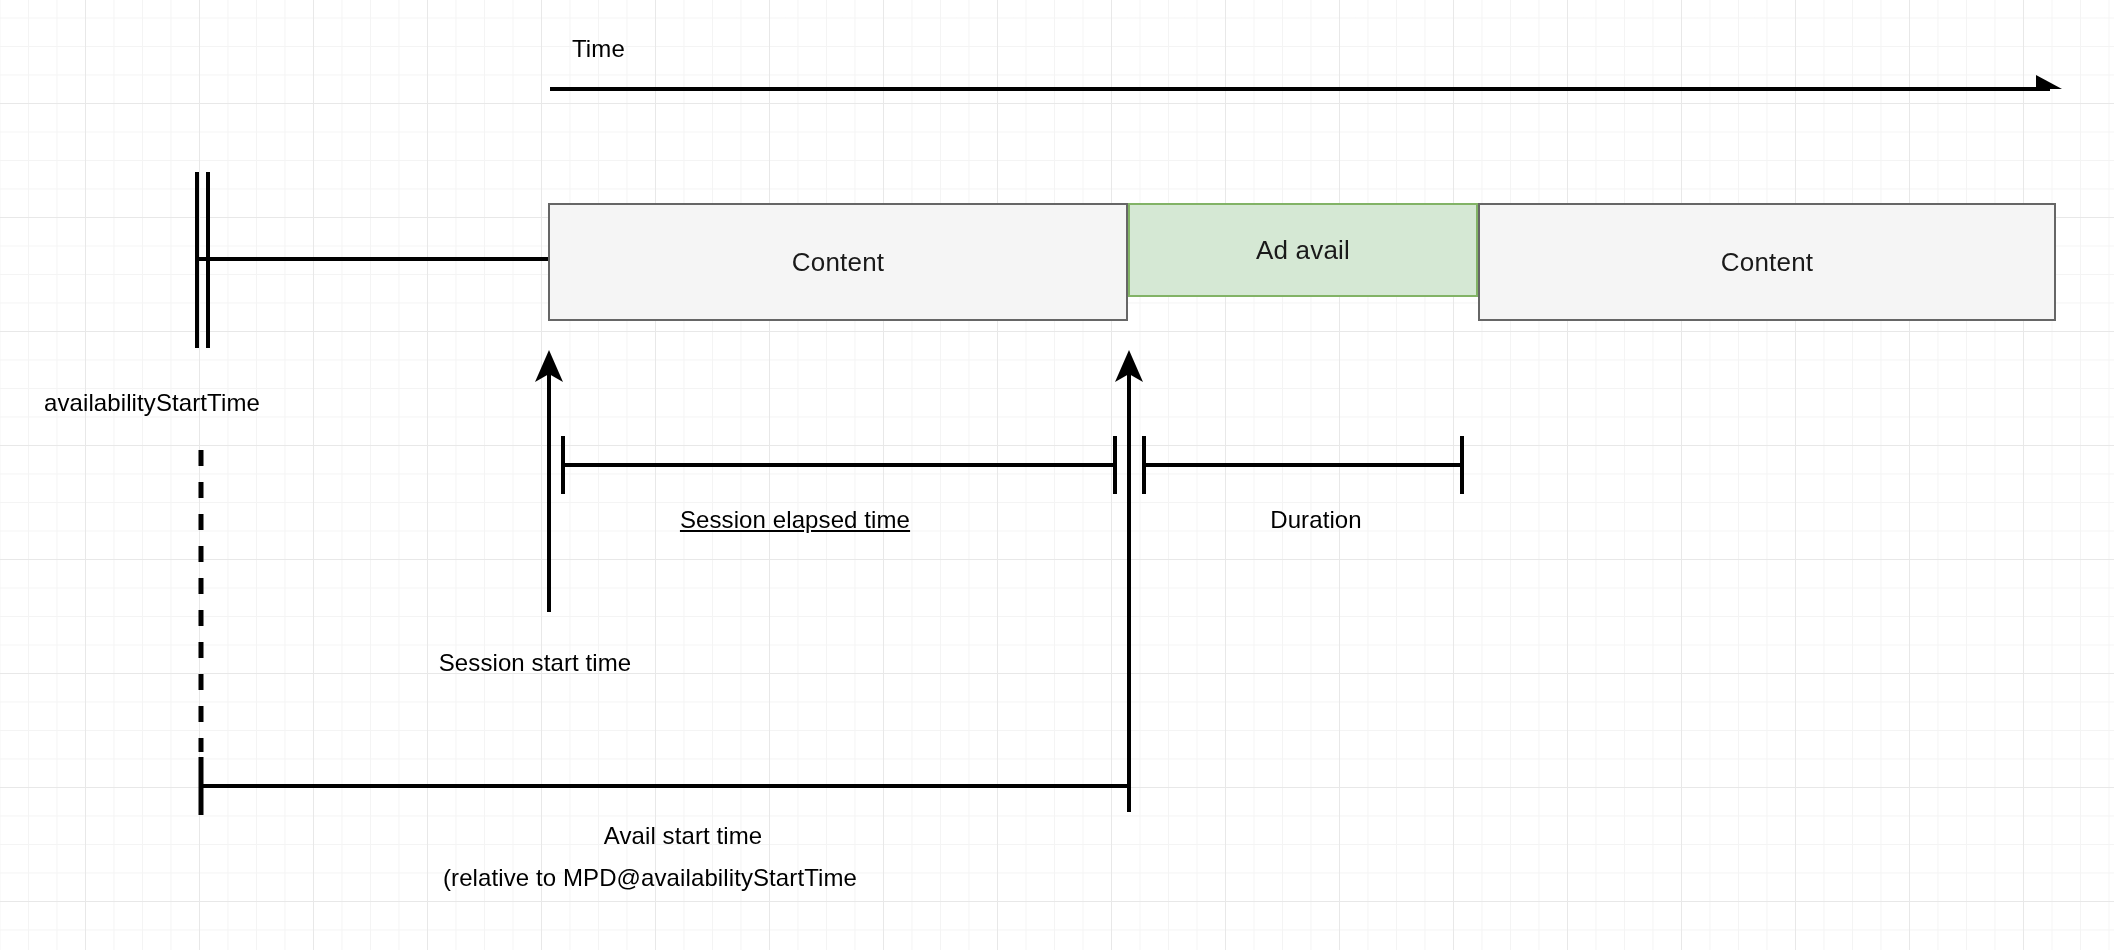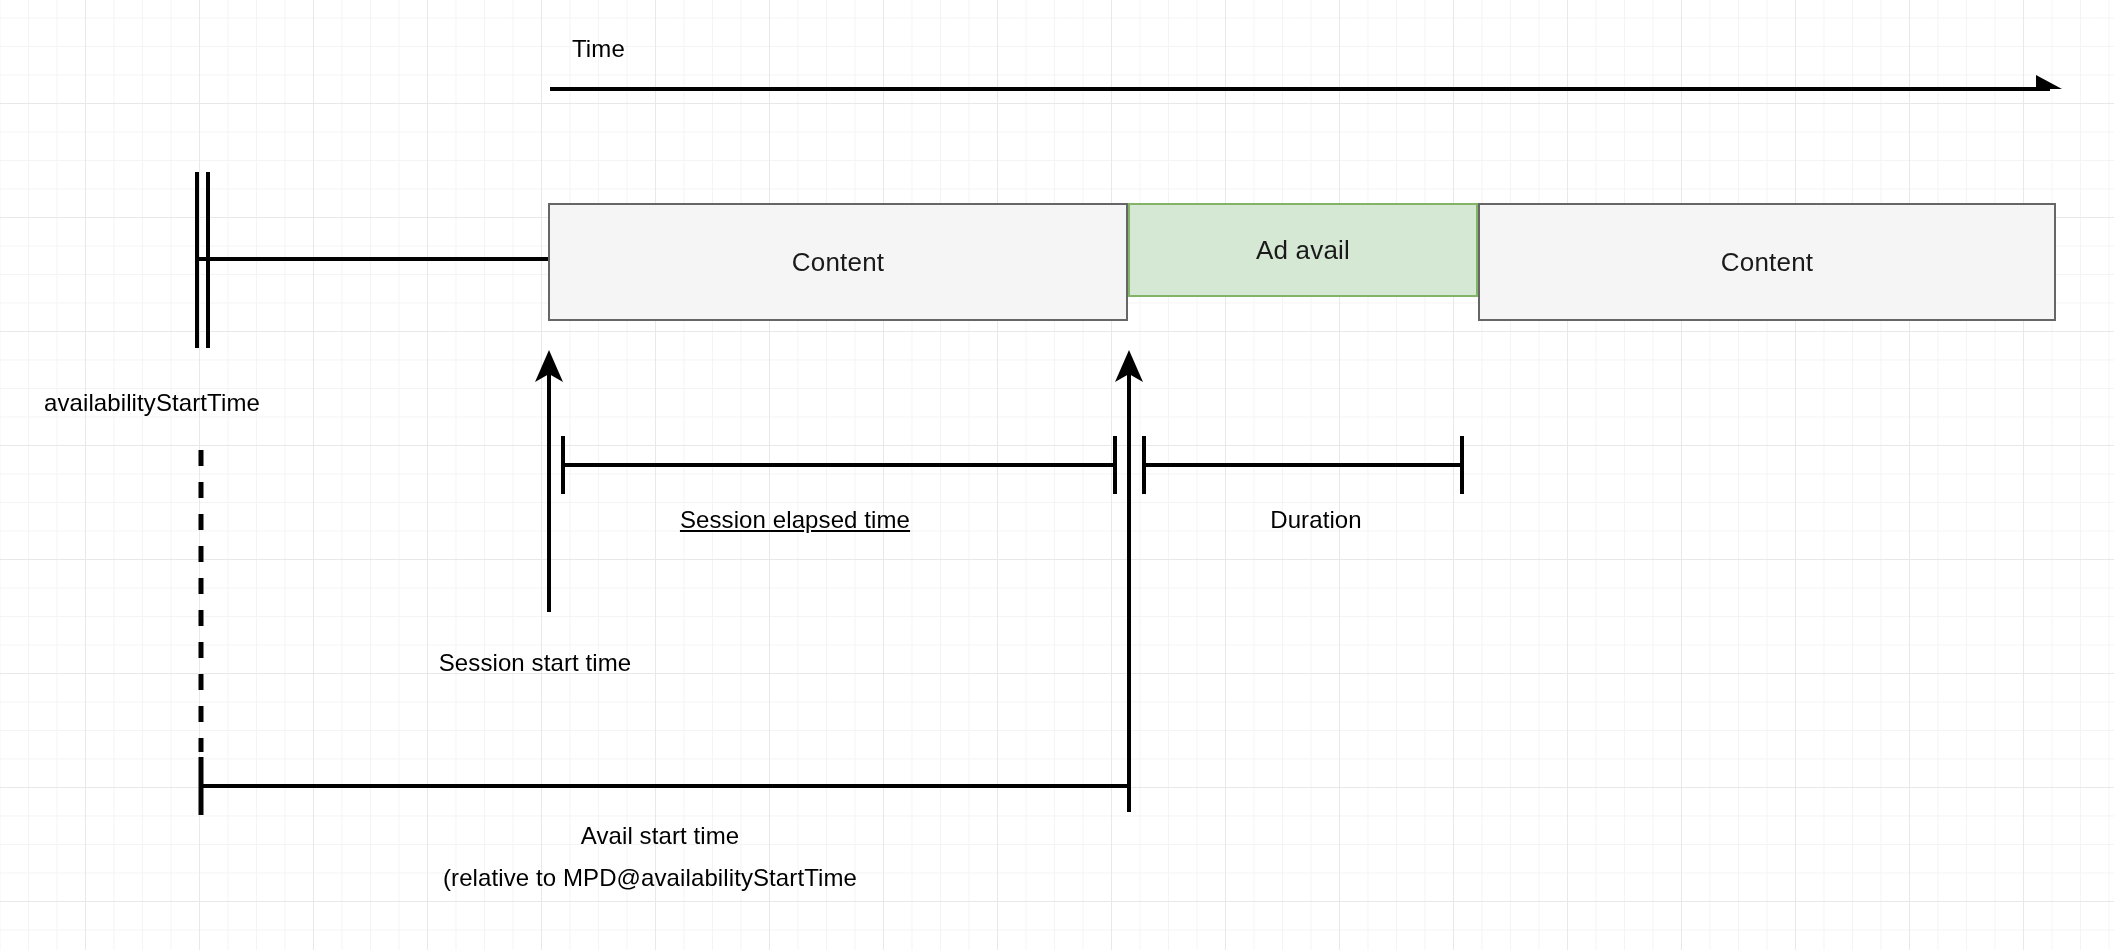--- a/index.html
+++ b/index.html
@@ -134,17 +134,17 @@
   <div class="label" style="left:572px; top:35px;">Time</div>
 
   <div class="label" style="left:44px; top:389px;">availabilityStartTime</div>
 
   <div class="label label-center" style="left:795px; top:506px;text-decoration:underline;">Session elapsed time</div>
 
   <div class="label label-center" style="left:1287px; top:506px;margin-left:29px;">Duration</div>
 
   <div class="label label-center" style="left:535px; top:649px;">Session start time</div>
 
-  <div class="label label-center" style="left:660px; top:822px;">Avail start time</div>
+  <div class="label label-center" style="left:683px; top:822px;">Avail start time</div>
 
   <div class="label label-center" style="left:650px; top:864px;text-align:right;">(relative to MPD@availabilityStartTime</div>
 
 </div>
 
 </body></html>

